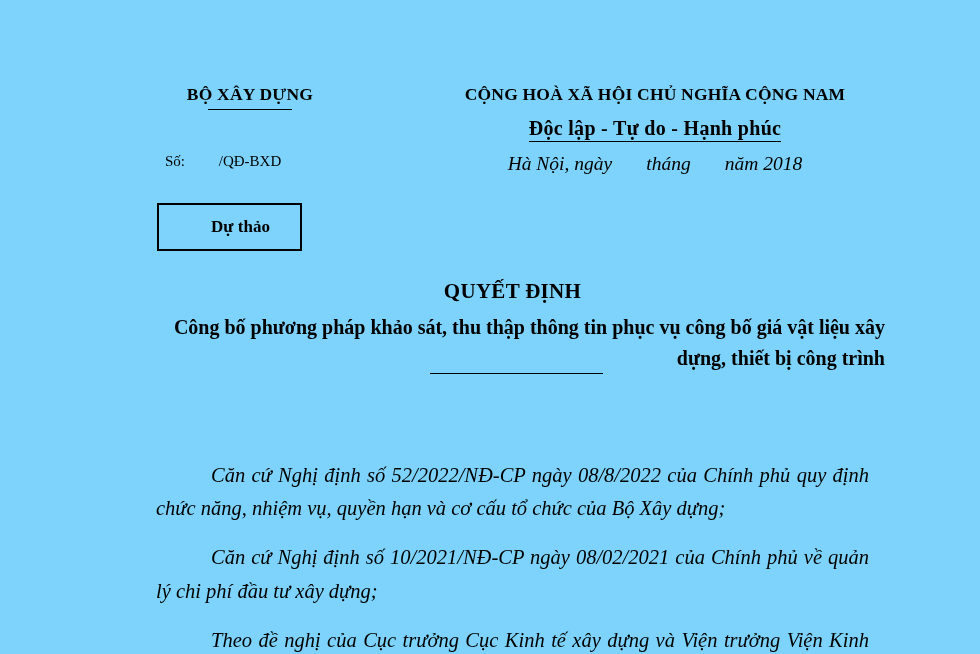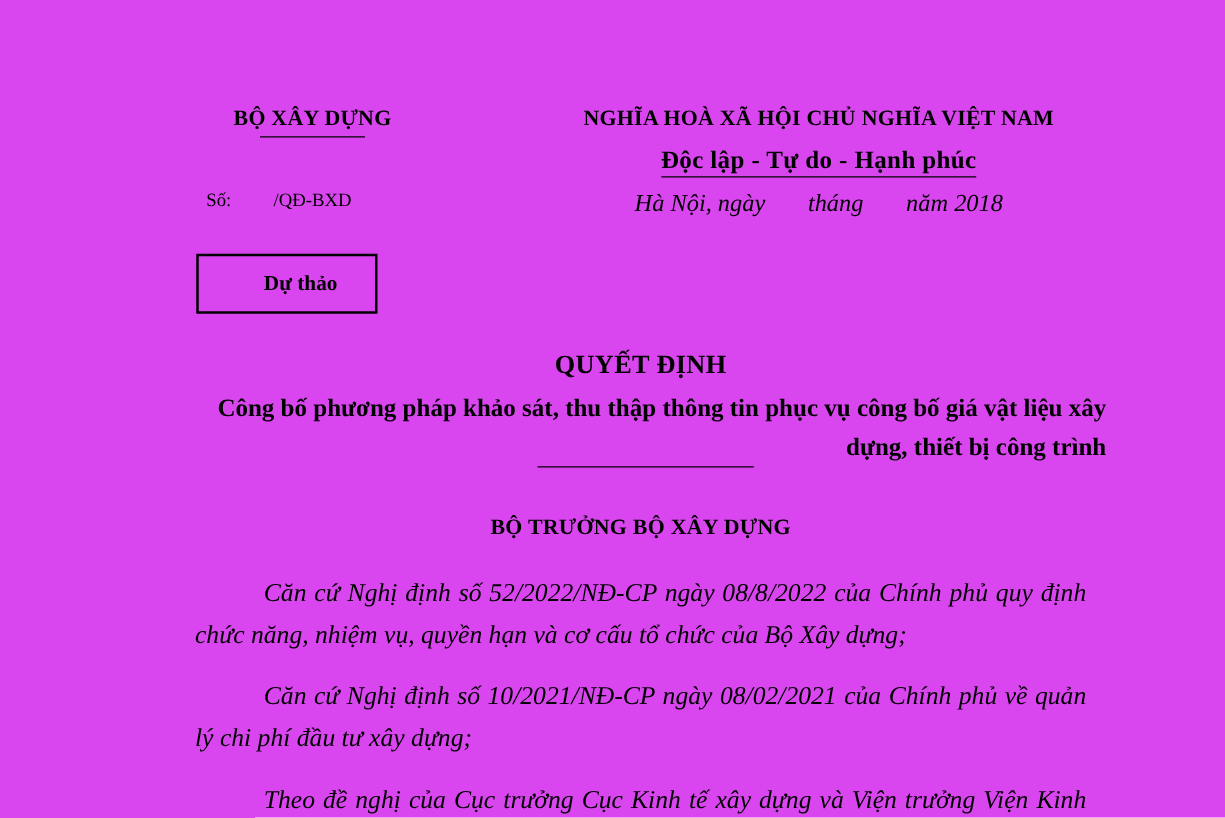--- a/index.html
+++ b/index.html
@@ -4,21 +4,21 @@
 <style>
   html, body {
     margin: 0;
     padding: 0;
     background: #ffffff;
   }
   .page {
     position: relative;
     width: 980px;
     height: 654px;
-    background: #d946ef;
+    background: #7dd3fc;
     color: #000000;
     font-family: "Liberation Serif", "DejaVu Serif", serif;
     overflow: hidden;
   }
   .abs { position: absolute; }
 
   
   .org-block {
     left: 140px; top: 84px; width: 220px;
     text-align: center;
@@ -125,41 +125,40 @@
 <body>
 
 <div class="page">
 
   <div class="abs org-block">
     <div class="org-name">BỘ XÂY DỰNG</div>
     <div class="org-underline"></div>
   </div>
 
   <div class="abs national-block">
-    <div class="country-line">NGHĨA HOÀ XÃ HỘI CHỦ NGHĨA VIỆT NAM</div>
+    <div class="country-line">CỘNG HOÀ XÃ HỘI CHỦ NGHĨA CỘNG NAM</div>
     <div>
       <span class="motto-line">Độc lập - Tự do - Hạnh phúc</span>
     </div>
   </div>
 
   <div class="abs number-line">Số:         /QĐ-BXD</div>
 
   <div class="abs date-line">Hà Nội, ngày       tháng       năm 2018</div>
 
   <div class="abs draft-box">
     <span class="draft-label">Dự thảo</span>
   </div>
 
   <div class="abs doc-title">QUYẾT ĐỊNH</div>
 
   <div class="abs doc-subtitle">Công bố phương pháp khảo sát, thu thập thông tin phục vụ công bố giá vật liệu xây dựng, thiết bị công trình</div>
 
   <div class="abs subtitle-rule"></div>
 
-  <div class="abs issuer-line">BỘ TRƯỞNG BỘ XÂY DỰNG</div>
 
   <div class="abs doc-body">
     <p>Căn cứ Nghị định số 52/2022/NĐ-CP ngày 08/8/2022 của Chính phủ quy định chức năng, nhiệm vụ, quyền hạn và cơ cấu tổ chức của Bộ Xây dựng;</p>
     <p>Căn cứ Nghị định số 10/2021/NĐ-CP ngày 08/02/2021 của Chính phủ về quản lý chi phí đầu tư xây dựng;</p>
     <p>Theo đề nghị của Cục trưởng Cục Kinh tế xây dựng và Viện trưởng Viện Kinh tế xây dựng.</p>
   </div>
 
 </div>
 
 </body></html>

